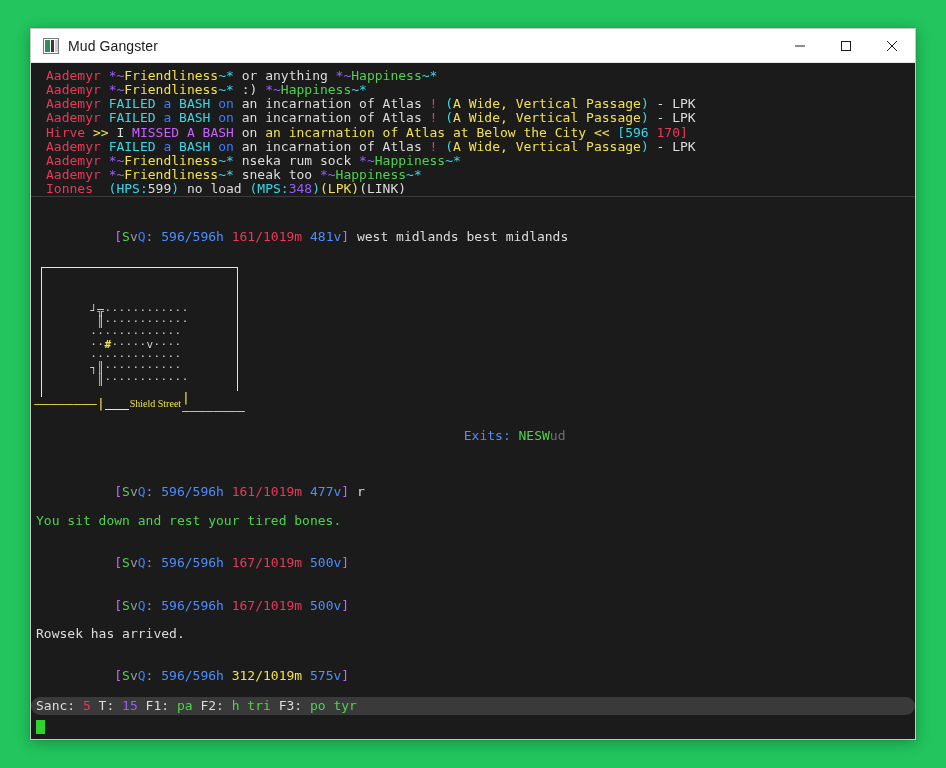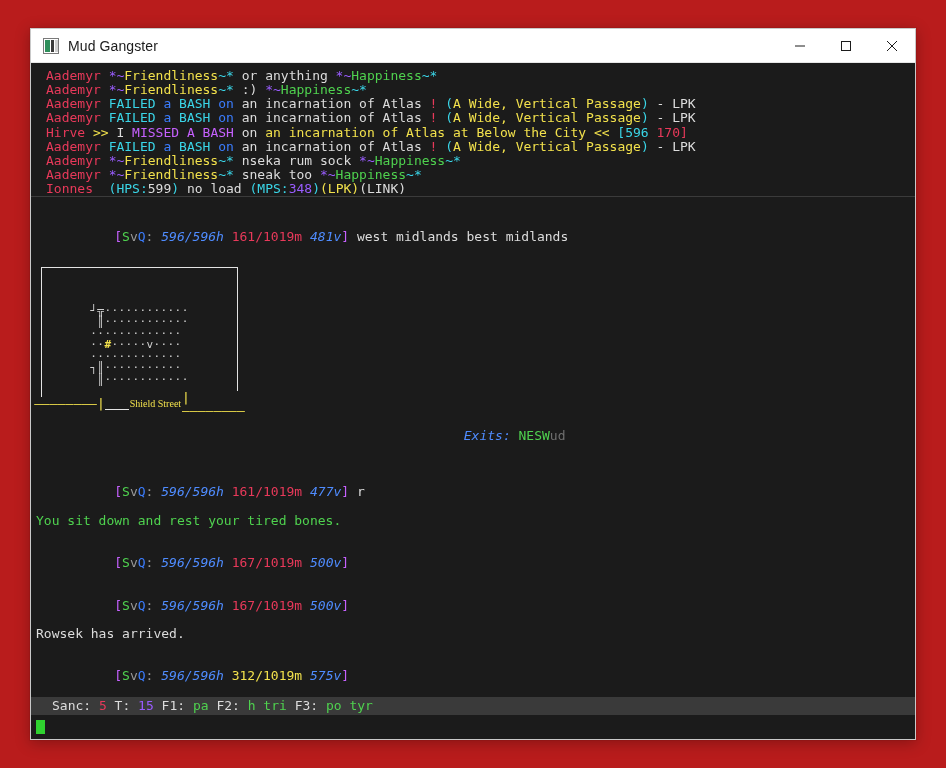--- a/index.html
+++ b/index.html
@@ -9,21 +9,21 @@
     width: 946px;
     height: 768px;
     overflow: hidden;
     font-family: "Liberation Sans", sans-serif;
   }
 
   #desktop {
     position: relative;
     width: 946px;
     height: 768px;
-    background: #b91c1c;
+    background: #22c55e;
   }
 
   
   #window {
     position: absolute;
     left: 30px;
     top: 28px;
     width: 886px;
     height: 712px;
     background: #1b1b1b;
@@ -127,21 +127,21 @@
   }
 
   
   .c-white   { color: #dcdcdc; }
   .c-gray    { color: #9a9a9a; }
   .c-dim     { color: #6f6f6f; }
   .c-red     { color: #e8395a; }
   .c-green   { color: #4fd24f; }
   .c-yellow  { color: #f2e14c; }
   .c-blue    { color: #3b7dff; }
-  .c-lblue   { color: #4f8cff; font-style: italic; }
+  .c-lblue   { color: #4f8cff; }
   .c-magenta { color: #c661ff; }
   .c-purple  { color: #9a5cff; }
   .c-cyan    { color: #3ad6e8; }
 
   
   #map-block {
     position: relative;
     margin: 8px 0 0 5px;
     width: 197px;
     height: 143px;
@@ -194,22 +194,23 @@
     margin-left: 24px;
   }
 
   
   #statusbar {
     height: 18px;
     min-height: 18px;
     background: #3a3a3a;
     display: flex;
     align-items: center;
-    padding-left: 21px;
-    box-sizing: border-box;
+    padding-left: 5px;
+    box-sizing: border-box;
+    border-radius: 9px;
   }
   #statusbar .term-text { line-height: 18px; }
 
   
   #inputline {
     height: 24px;
     min-height: 24px;
     background: #1b1b1b;
     display: flex;
     align-items: center;

